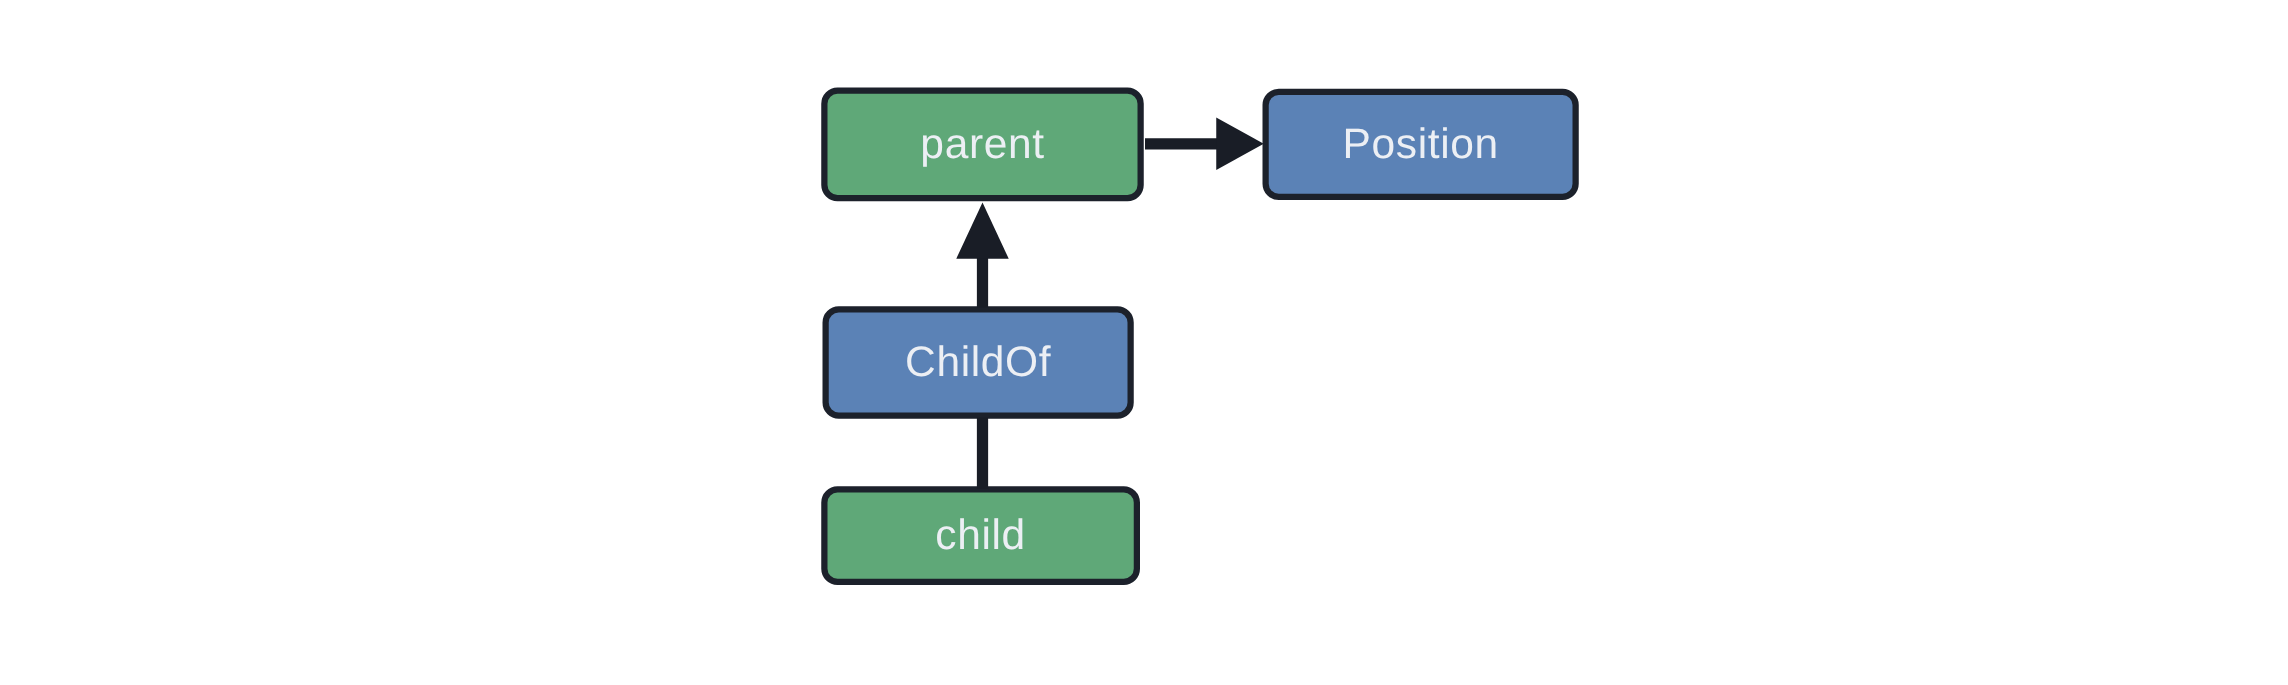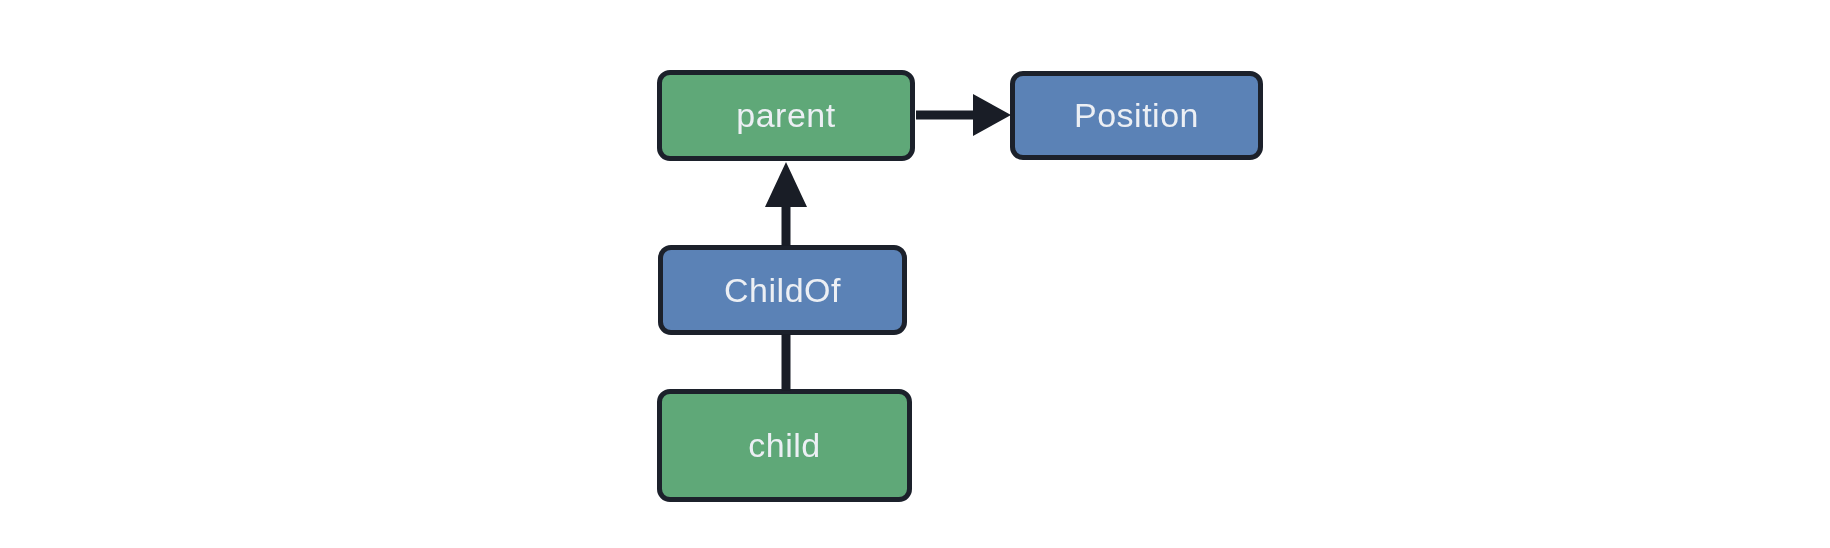--- a/index.html
+++ b/index.html
@@ -27,21 +27,21 @@
     font-weight: 400;
     color: var(--text, #eceff4);
     letter-spacing: 0.5px;
   }
   .entity    { background: var(--entity-fill, #5fa878); }
   .component { background: var(--component-fill, #5b82b6); }
 
   #node-parent   { left: 657px;  top: 70px;  width: 258px; height: 91px; }
   #node-position { left: 1010px; top: 71px;  width: 253px; height: 89px; }
   #node-childof  { left: 658px;  top: 245px; width: 249px; height: 90px; }
-  #node-child    { left: 657px;  top: 389px; width: 255px; height: 113px; }
+  #node-child    { left: 657px;  top: 389px; width: 255px; height: 79px; }
 
   svg.edges {
     position: absolute;
     left: 0;
     top: 0;
     width: 1830px;
     height: 548px;
     pointer-events: none;
   }
   .edge-line {

